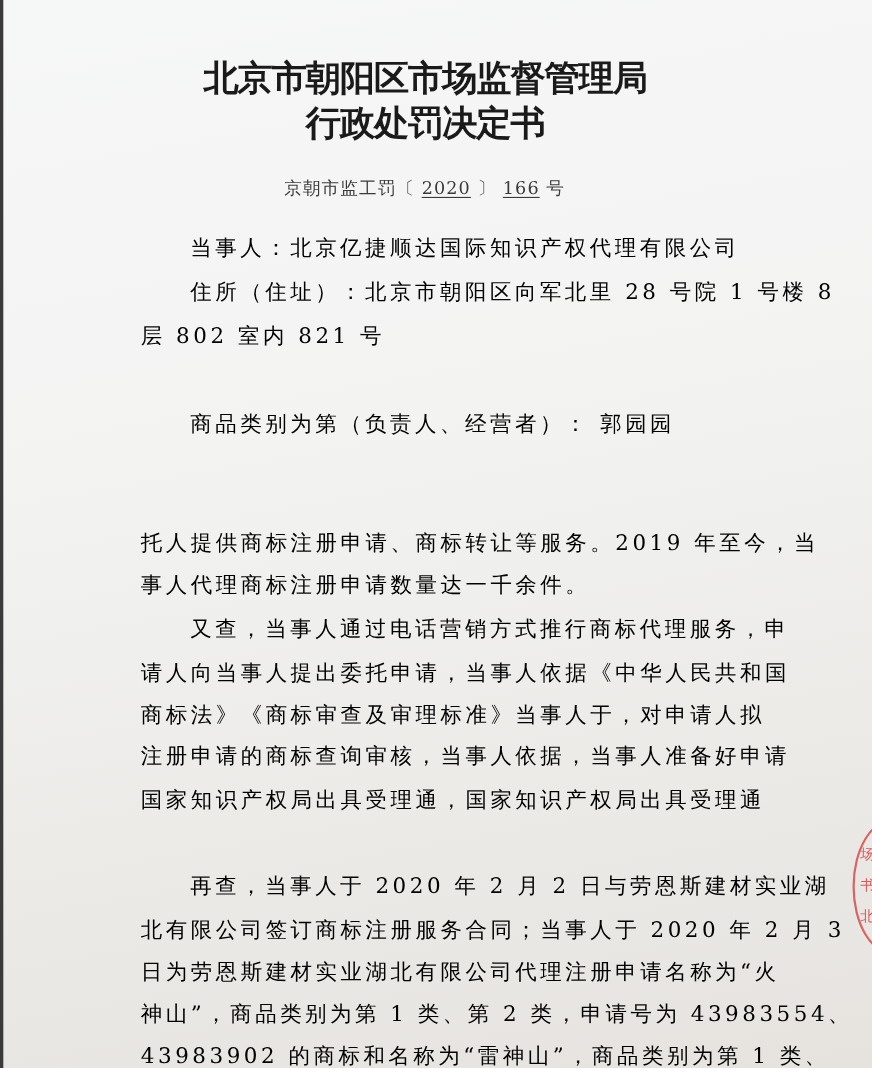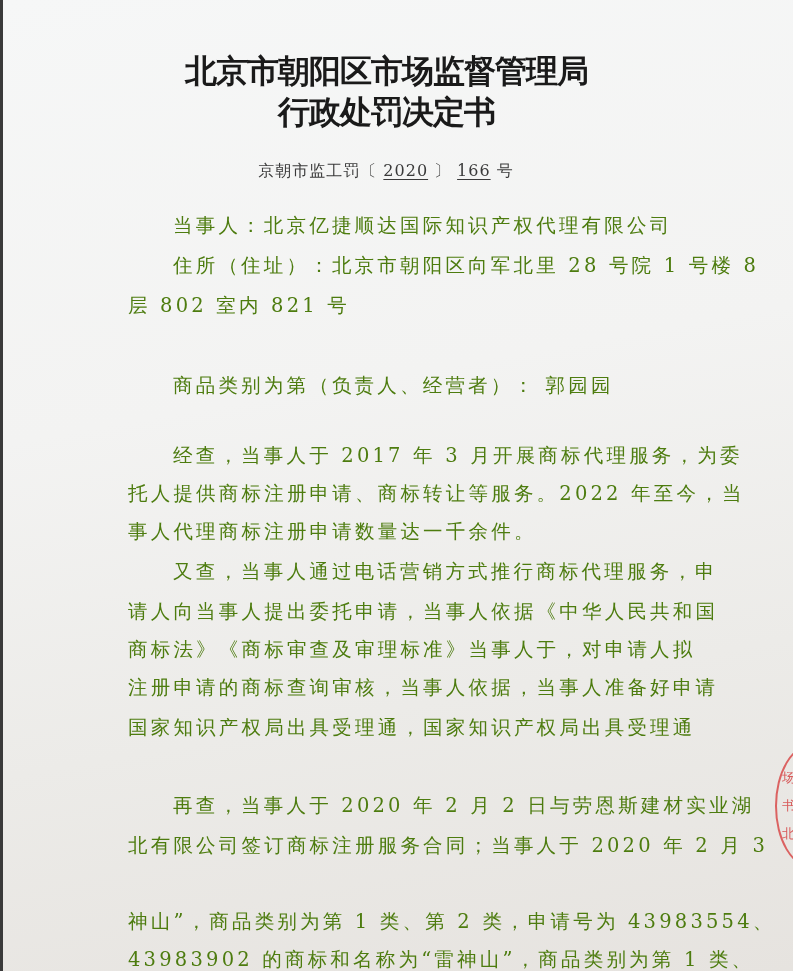--- a/index.html
+++ b/index.html
@@ -20,21 +20,21 @@
   }
   .t1 { top: 35px; left: -10px; }
   .t2 { top: 76px; left: -10px; }
   .docno {
     position: absolute; top: 140px; left: 0; width: 740px; text-align: center;
     font-size: 16px; color: #3a3a3a; line-height: 30px; letter-spacing: 1px; margin-left: 16px;
   }
   .docno .u { text-decoration: underline; text-underline-offset: 3px; padding: 0 6px; }
   .line {
     position: absolute; left: 128px; font-size: 19.5px; line-height: 30px;
-    white-space: nowrap; color: #4d7c0f; letter-spacing: 3.2px; text-align: right;
+    white-space: nowrap; color: #000000; letter-spacing: 3.2px; text-align: right;
   }
   .ind { left: 173px; }
   .seal {
     position: absolute; left: 775px; top: 728px; width: 70px; height: 120px;
     border: 2px solid #d84a4a; border-radius: 50%; opacity: 0.85;
   }
   .seal-text {
     position: absolute; left: 782px; top: 748px; color: #d85a5a; font-size: 13px;
     line-height: 28px; writing-mode: horizontal-tb;
   }
@@ -50,30 +50,30 @@
 
   <div class="docno">
     <span>京朝市监工罚〔</span><span class="u">2020</span><span>〕</span><span class="u">166</span><span>号</span>
   </div>
 
   <div class="line ind" style="top:195px">当事人：北京亿捷顺达国际知识产权代理有限公司</div>
   <div class="line ind" style="top:235px">住所（住址）：北京市朝阳区向军北里 28 号院 1 号楼 8</div>
   <div class="line" style="top:275px">层 802 室内 821 号</div>
   <div class="line ind" style="top:355px">商品类别为第（负责人、经营者）：  郭园园</div>
 
-  <div class="line ind" style="top:425px">经查，当事人于 2017 年 3 月开展商标代理服务，为委</div>
-  <div class="line" style="top:463px">托人提供商标注册申请、商标转让等服务。2022 年至今，当</div>
+  <div class="line" style="top:463px">托人提供商标注册申请、商标转让等服务。2019 年至今，当</div>
   <div class="line" style="top:501px">事人代理商标注册申请数量达一千余件。</div>
   <div class="line ind" style="top:541px">又查，当事人通过电话营销方式推行商标代理服务，申</div>
   <div class="line" style="top:581px">请人向当事人提出委托申请，当事人依据《中华人民共和国</div>
   <div class="line" style="top:619px">商标法》《商标审查及审理标准》当事人于，对申请人拟</div>
   <div class="line" style="top:657px">注册申请的商标查询审核，当事人依据，当事人准备好申请</div>
   <div class="line" style="top:697px">国家知识产权局出具受理通，国家知识产权局出具受理通</div>
   <div class="line ind" style="top:775px">再查，当事人于 2020 年 2 月 2 日与劳恩斯建材实业湖</div>
   <div class="line" style="top:815px">北有限公司签订商标注册服务合同；当事人于 2020 年 2 月 3</div>
+  <div class="line" style="top:853px">日为劳恩斯建材实业湖北有限公司代理注册申请名称为“火</div>
   <div class="line" style="top:891px">神山”，商品类别为第 1 类、第 2 类，申请号为 43983554、</div>
   <div class="line" style="top:929px">43983902 的商标和名称为“雷神山”，商品类别为第 1 类、</div>
 
   <div class="seal"></div>
   <div class="seal-text">
     <div>场</div>
     <div>书</div>
     <div>北</div>
   </div>
 </div>

